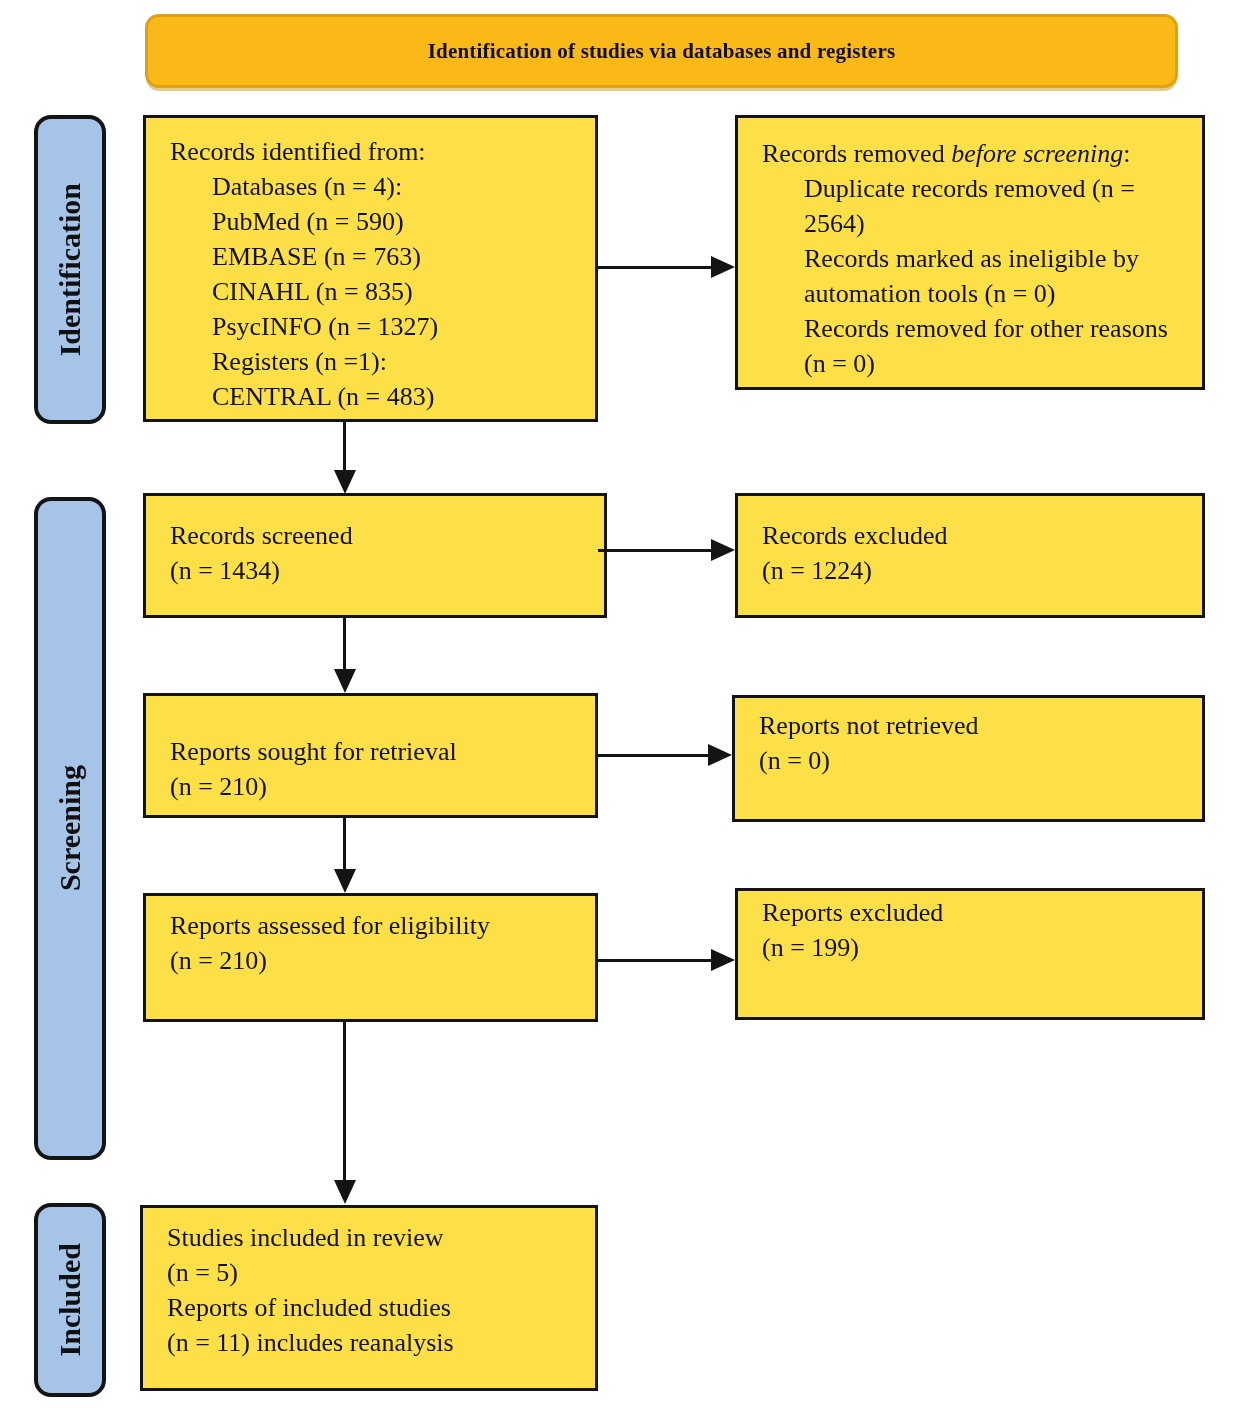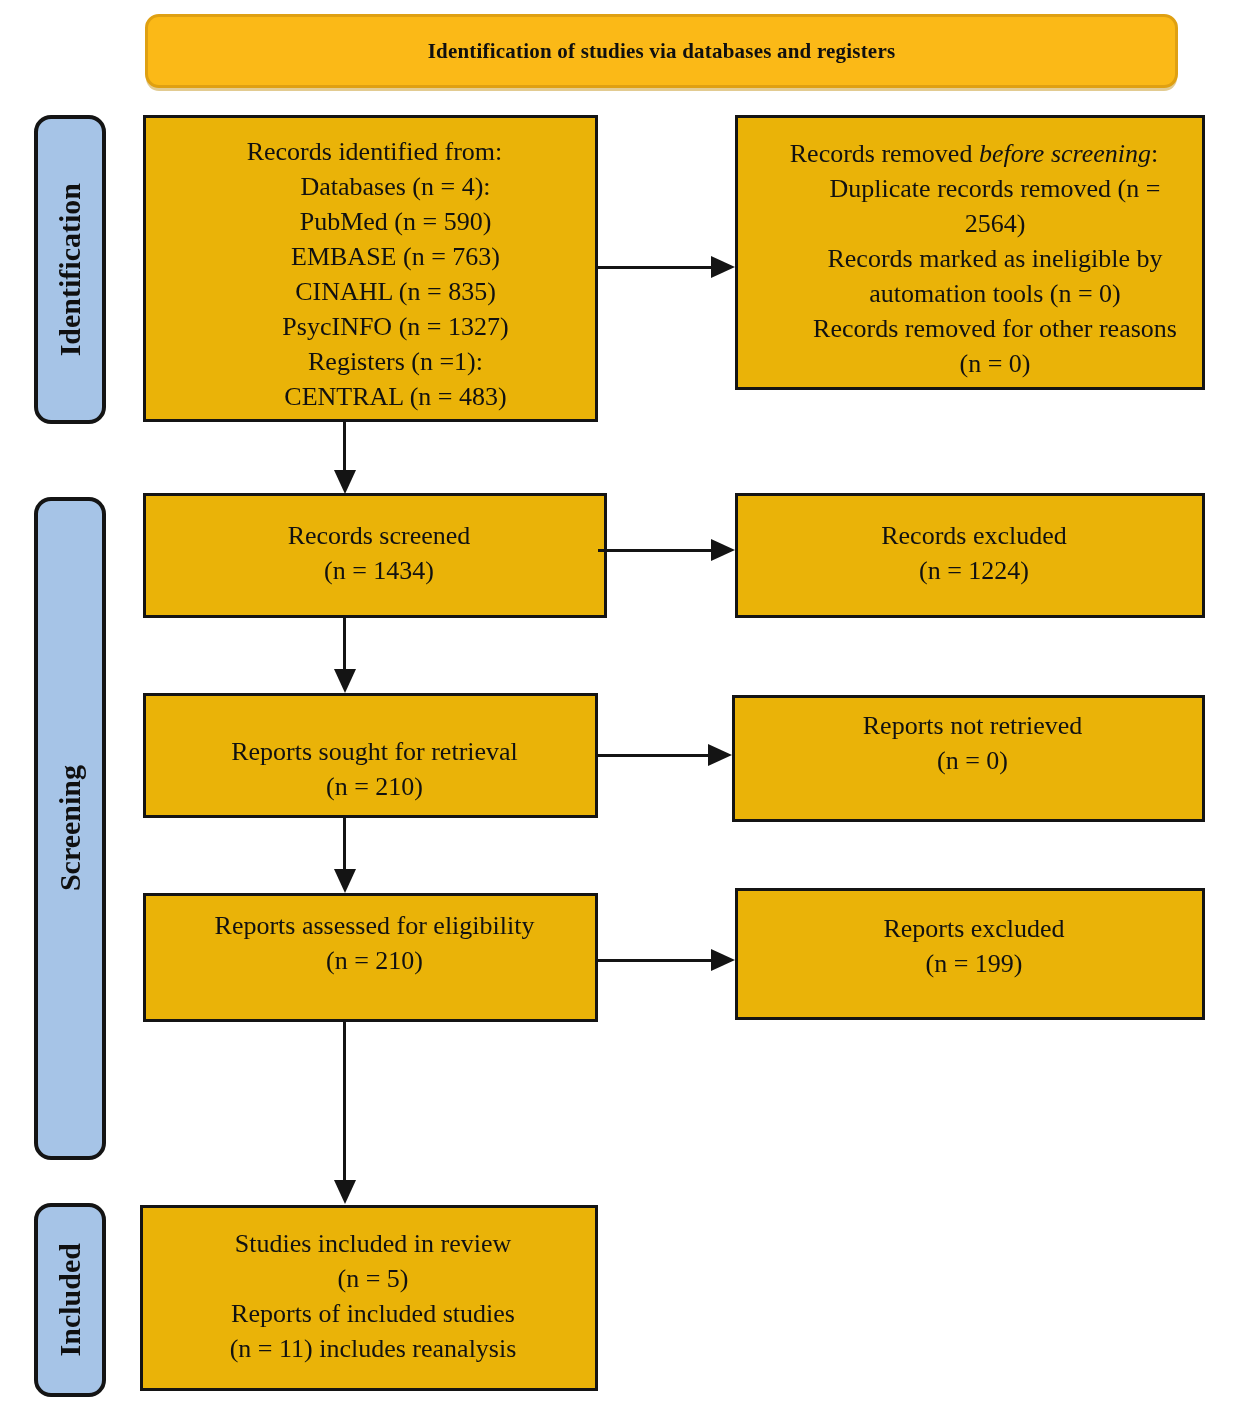--- a/index.html
+++ b/index.html
@@ -46,36 +46,35 @@
     transform:rotate(180deg);
     font-weight:bold;font-size:30px;color:#101010;
     white-space:nowrap;
   }
   #tab-identification{top:115px;height:309px;}
   #tab-screening{top:497px;height:663px;}
   #tab-included{top:1203px;height:194px;}
   
   .fbox{
     position:absolute;
-    background:#eab308;
+    background:#fde047;
     border:3px solid var(--box-border);
     box-sizing:border-box;
     font-size:26px;line-height:35px;
     padding:16px 16px 0 24px;
-    text-align:center;
   }
   #box-identified{left:143px;top:115px;width:455px;height:307px;}
   #box-removed{left:735px;top:115px;width:470px;height:275px;padding-top:18px;}
   #box-screened{left:143px;top:493px;width:464px;height:125px;padding-top:22px;}
   #box-records-excluded{left:735px;top:493px;width:470px;height:125px;padding-top:22px;}
   #box-sought{left:143px;top:693px;width:455px;height:125px;padding-top:38px;}
   #box-not-retrieved{left:732px;top:695px;width:473px;height:127px;padding-top:10px;}
   #box-assessed{left:143px;top:893px;width:455px;height:129px;padding-top:12px;}
-  #box-reports-excluded{left:735px;top:888px;width:470px;height:132px;padding-top:20px;}
-  #box-included{left:140px;top:1205px;width:458px;height:186px;padding-top:18px;}
+  #box-reports-excluded{left:735px;top:888px;width:470px;height:132px;padding-top:4px;}
+  #box-included{left:140px;top:1205px;width:458px;height:186px;padding-top:12px;}
   .ln{display:block;}
   .indent{display:block;padding-left:42px;}
   .it{font-style:italic;}
   
   .hline{position:absolute;height:0;border-top:3px solid var(--arrow);}
   .vline{position:absolute;width:0;border-left:3px solid var(--arrow);}
   .head-right{
     position:absolute;width:0;height:0;
     border-left:24px solid var(--arrow);
     border-top:11px solid transparent;

